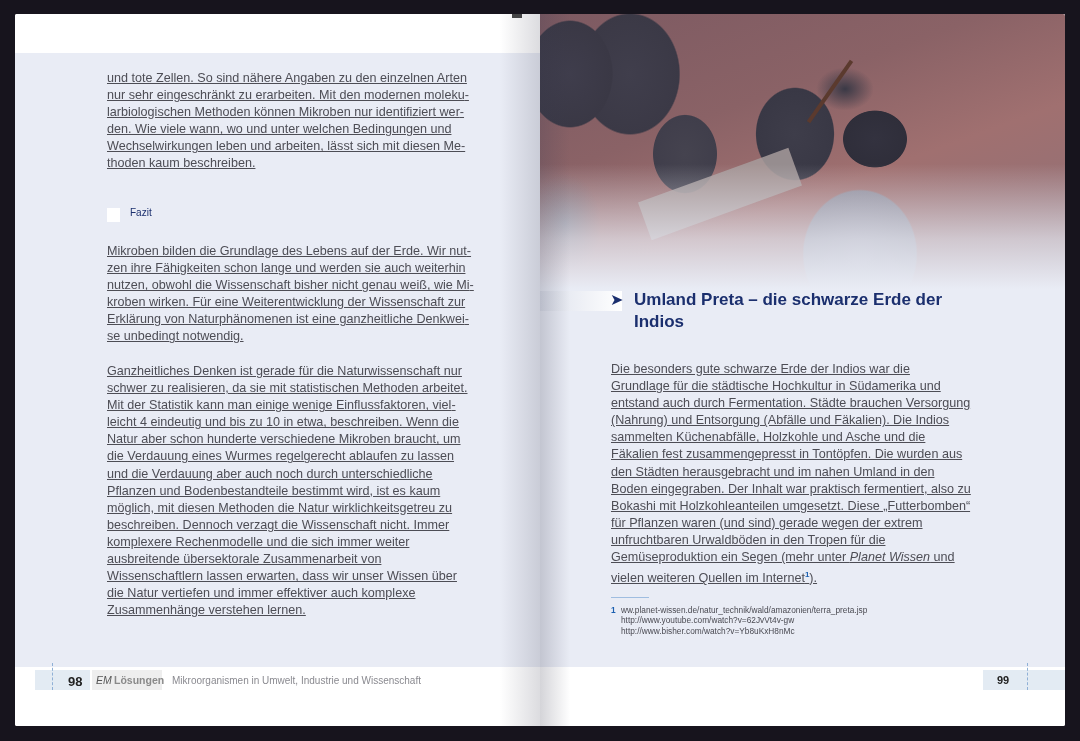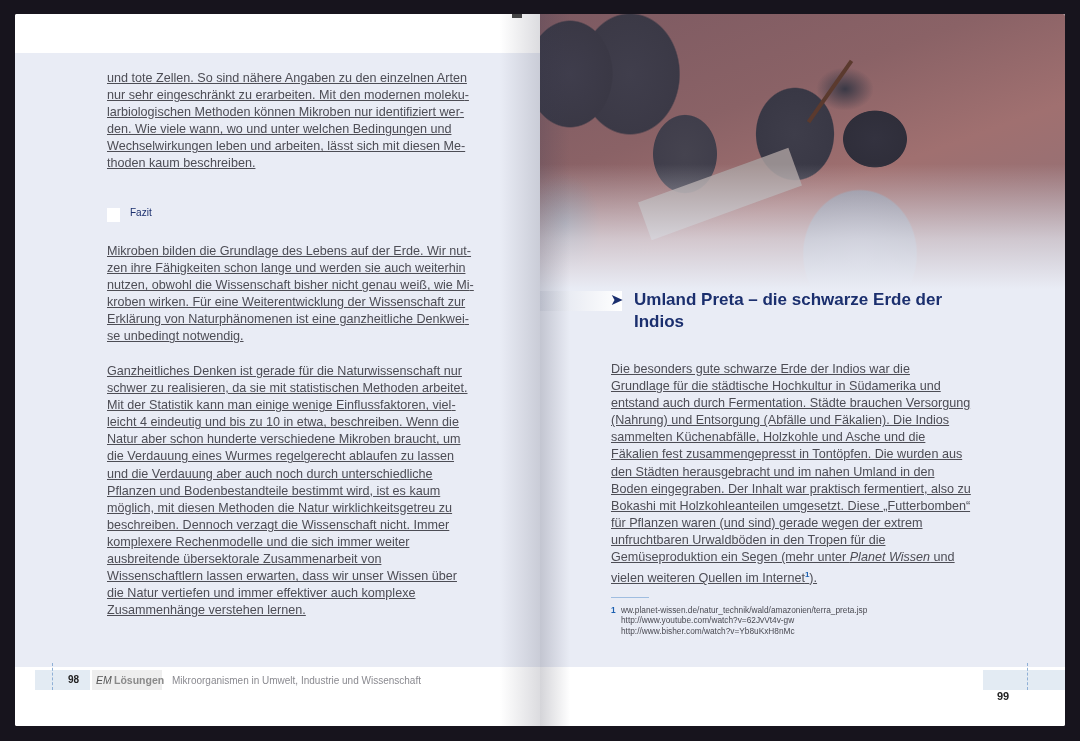--- a/index.html
+++ b/index.html
@@ -46,28 +46,28 @@
   .right-col{left:71px;width:360px;}
   .para4{top:347px;}
   .sup{color:#1b5fb0;font-size:8px;vertical-align:super;font-weight:bold;}
   .fn-rule{position:absolute;left:71px;top:583px;width:38px;height:1px;background:#9fbde0;}
   .footnote{position:absolute;left:71px;top:591px;font-size:8.3px;line-height:10.3px;color:#4a4a52;}
   .fn-num{position:absolute;left:0;top:0;color:#1b5fb0;font-weight:bold;}
   .fn-lines{position:absolute;left:10px;top:0;width:300px;}
   .fn-lines div{white-space:nowrap;}
   .footer-left-num{position:absolute;left:20px;top:656px;width:55px;height:20px;background:#e3ebf3;}
   .footer-dash-left{position:absolute;left:37px;top:649px;height:27px;border-left:1px dashed #8fb0d6;}
-  .pn-left{position:absolute;left:53px;top:660px;font-size:10px;font-weight:bold;color:#222;}
+  .pn-left{position:absolute;left:53px;top:660px;font-size:13px;font-weight:bold;color:#222;}
   .logo-box{position:absolute;left:77px;top:656px;width:70px;height:20px;background:#eeeeee;}
   .logo-em{position:absolute;left:81px;top:660px;font-size:10.5px;font-weight:normal;font-style:italic;color:#555;}
   .logo-text{position:absolute;left:99px;top:660px;font-size:10.5px;font-weight:bold;color:#8a8a8a;}
   .footer-title{position:absolute;left:157px;top:661px;font-size:10px;color:#8a8a90;}
   .footer-right-num{position:absolute;left:443px;top:656px;width:82px;height:20px;background:#e3ebf3;}
   .footer-dash-right{position:absolute;left:487px;top:649px;height:27px;border-left:1px dashed #8fb0d6;}
-  .pn-right{position:absolute;left:457px;top:676px;font-size:11px;font-weight:bold;color:#222;}
+  .pn-right{position:absolute;left:457px;top:660px;font-size:11px;font-weight:bold;color:#222;}
 </style>
 </head>
 <body>
 
 <div class="book">
 
   <div class="page page-left">
     <div class="panel-left"></div>
     <div class="bookmark"></div>
 

